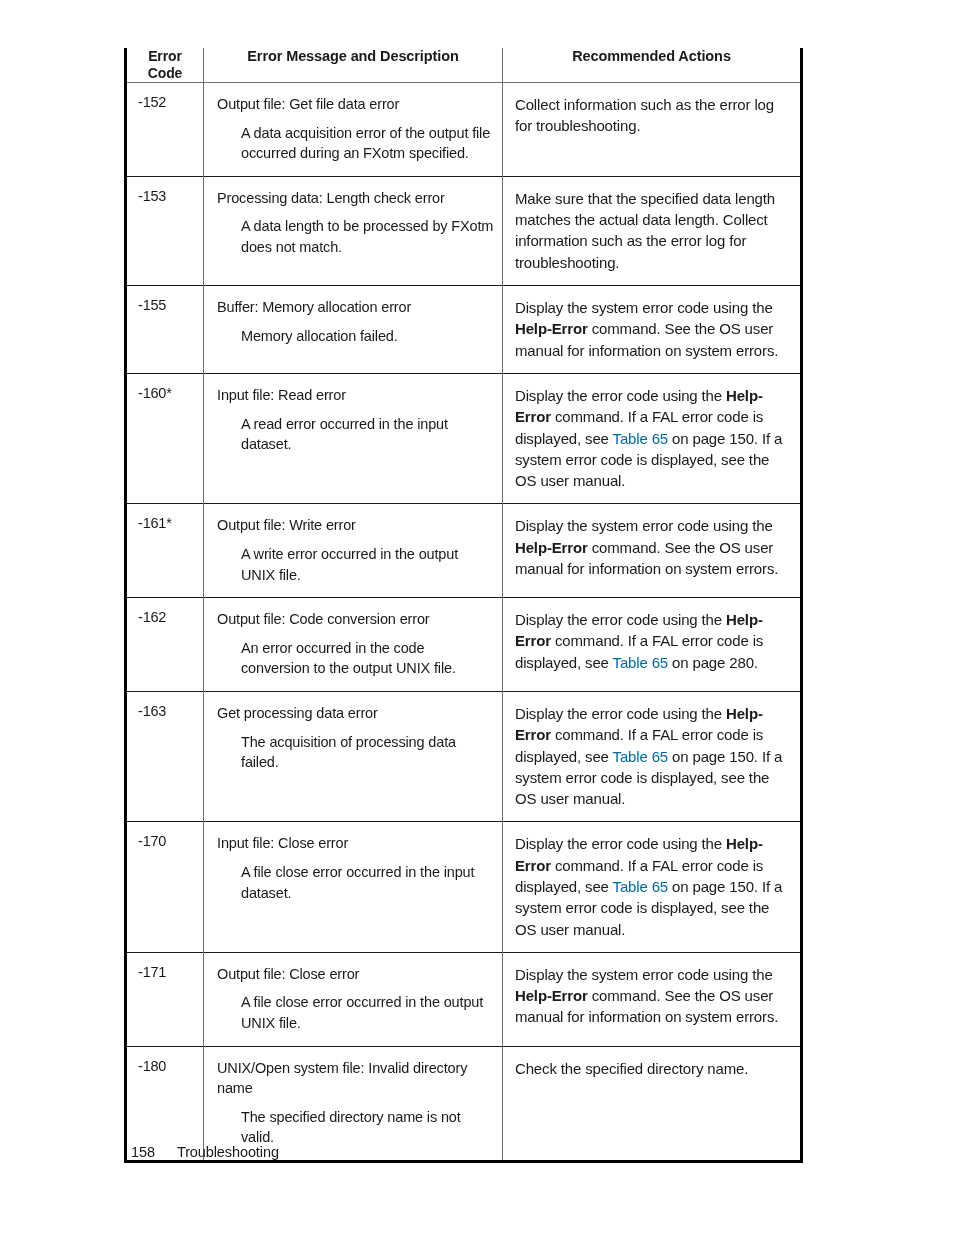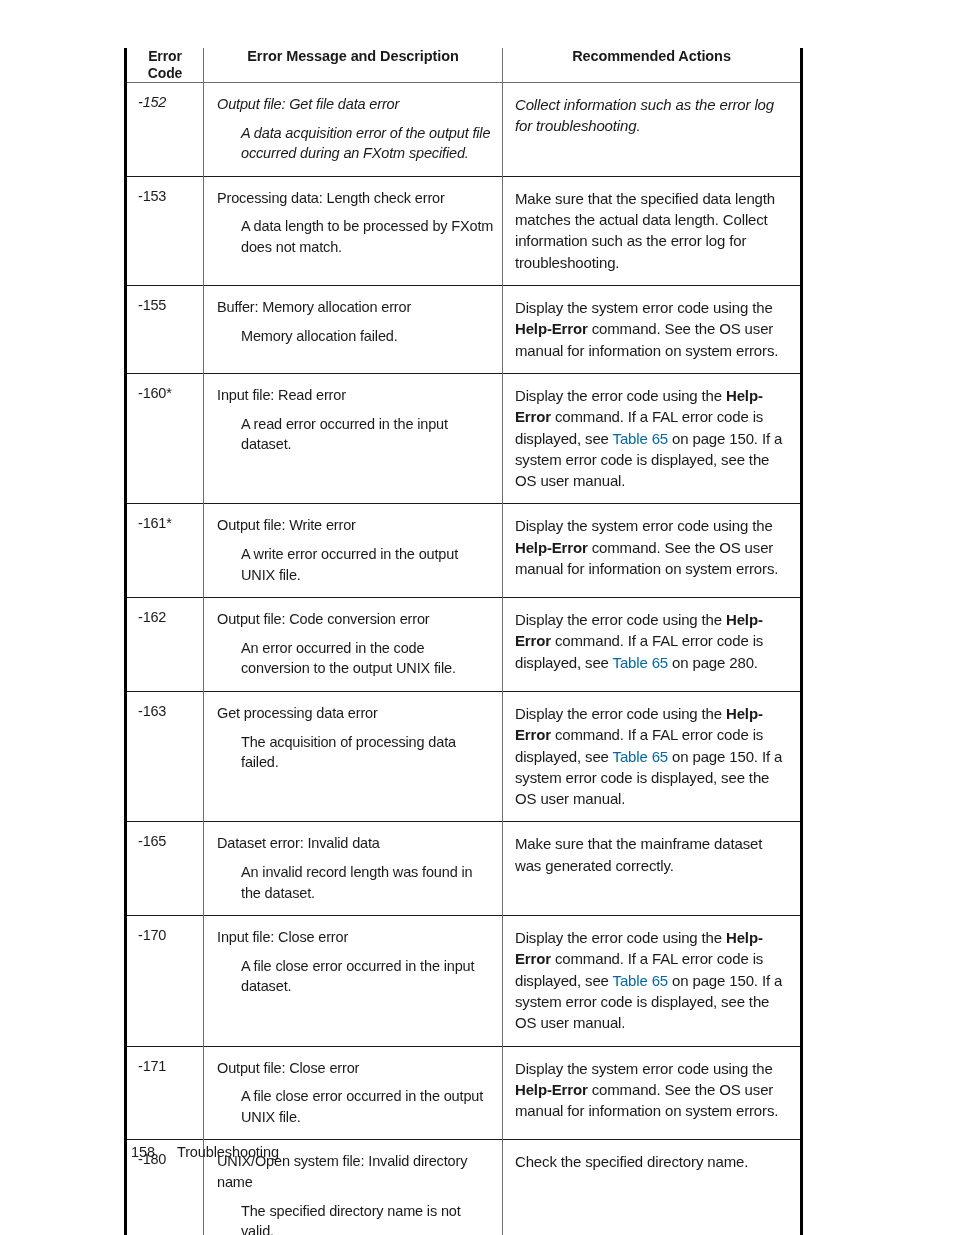--- a/index.html
+++ b/index.html
@@ -64,21 +64,20 @@
   thead th.th-code {
     font-size: 14px;
   }
 
   
   tbody tr > td {
     border-top: 1.5px solid #1a1a1a;
   }
   tbody tr:first-child > td {
     border-top: none;
-    font-style: italic;
   }
   tbody td.col-sep {
     border-left: 1.5px solid #6e6e6e;
   }
 
   td.cell-code {
     font-size: 14.5px;
     padding: 10px 0 10px 11px;
     line-height: 1.3;
     letter-spacing: -0.2px;
@@ -223,32 +222,20 @@
           <td class="cell-msg col-sep">
             <span class="msg-title">Get processing data error</span>
             <span class="msg-desc">The acquisition of processing data failed.</span>
           </td>
           <td class="cell-action col-sep">
             <span class="action-text"><span>Display the error code using the </span><b class="bold">Help-Error</b><span> command. If a FAL error code is displayed, see </span><a class="link" href="#">Table 65</a><span> on page 150. If a system error code is displayed, see the OS user manual.</span></span>
           </td>
         </tr>
         <tr>
           <td class="cell-code">
-            <span class="code-inner">-165</span>
-          </td>
-          <td class="cell-msg col-sep">
-            <span class="msg-title">Dataset error: Invalid data</span>
-            <span class="msg-desc">An invalid record length was found in the dataset.</span>
-          </td>
-          <td class="cell-action col-sep">
-            <span class="action-text"><span>Make sure that the mainframe dataset was generated correctly.</span></span>
-          </td>
-        </tr>
-        <tr>
-          <td class="cell-code">
             <span class="code-inner">-170</span>
           </td>
           <td class="cell-msg col-sep">
             <span class="msg-title">Input file: Close error</span>
             <span class="msg-desc">A file close error occurred in the input dataset.</span>
           </td>
           <td class="cell-action col-sep">
             <span class="action-text"><span>Display the error code using the </span><b class="bold">Help-Error</b><span> command. If a FAL error code is displayed, see </span><a class="link" href="#">Table 65</a><span> on page 150. If a system error code is displayed, see the OS user manual.</span></span>
           </td>
         </tr>

